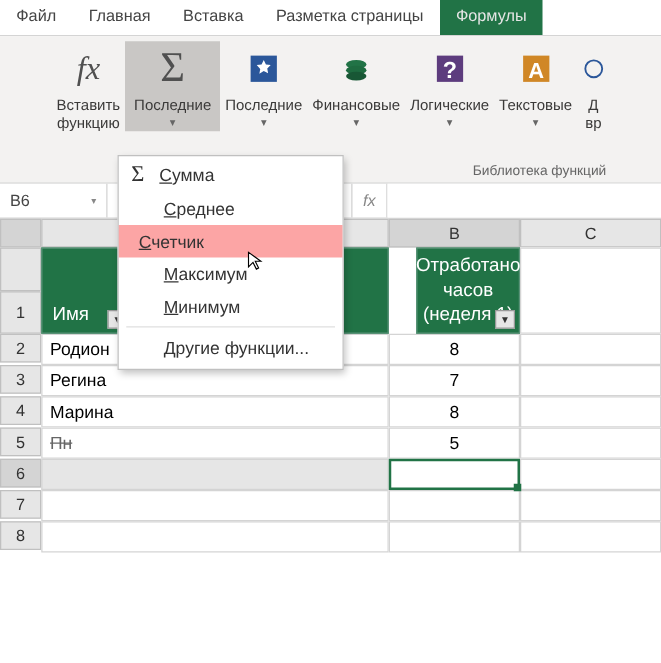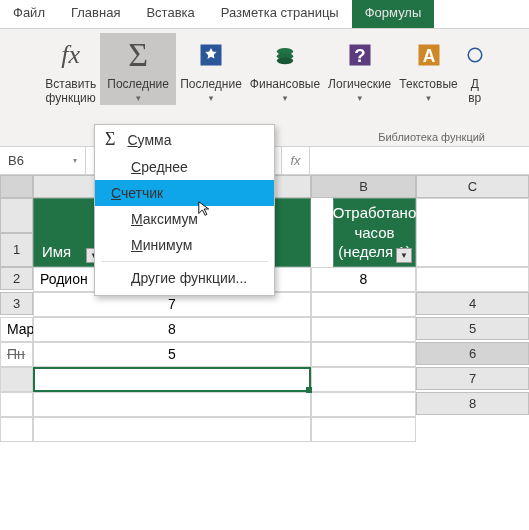--- a/index.html
+++ b/index.html
@@ -43,21 +43,21 @@
 .selected-cell { border: 2px solid #217346; position: relative; }
 .fill-handle { position: absolute; bottom: -3px; right: -3px; width: 6px; height: 6px; background: #217346; }
 .struck { text-decoration: line-through; color: #666; }
 .empty-colC { grid-column: 4; background: #fff; border: 1px solid #d4d4d4; }
 
 
 .dropdown { position: absolute; top: 124px; left: 94px; width: 181px; background: #fff; border: 1px solid #c0c0c0; box-shadow: 2px 3px 6px rgba(0,0,0,0.25); z-index: 10; padding-bottom: 4px; }
 .dd-header { display: flex; align-items: center; padding: 4px 10px; }
 .dd-sigma { font-size: 18px; margin-right: 12px; color: #333; font-family: 'Times New Roman', serif; }
 .dd-item { padding: 5px 10px 5px 36px; font-size: 14px; color: #333; cursor: pointer; position: relative; }
-.dd-item.hover { background: #0ea5e9; padding-left: 16px; }
+.dd-item.hover { background: #fca5a5; padding-left: 16px; }
 .dd-item .ul { text-decoration: underline; }
 .dd-sep { height: 1px; background: #e0e0e0; margin: 3px 6px; }
 .cursor { position: absolute; top: 200px; left: 197px; z-index: 20; pointer-events: none; }
 .cursor svg { width: 18px; height: 18px; }
 </style>
 </head>
 <body>
 
 <div class="ribbon-tabs">
   <div class="ribbon-tab">Файл</div>
@@ -172,20 +172,21 @@
   <div class="empty-colC" style="grid-row:2/span 3"></div>
 
   <div class="row-hdr" style="grid-row:4;height:auto">1</div>
 
   <div class="row-hdr">2</div>
   <div class="cell">Родион</div>
   <div class="cell num">8</div>
   <div class="cell"></div>
 
   <div class="row-hdr">3</div>
+  <div class="cell">Регина</div>
   <div class="cell num">7</div>
   <div class="cell"></div>
 
   <div class="row-hdr">4</div>
   <div class="cell">Марина</div>
   <div class="cell num">8</div>
   <div class="cell"></div>
 
   <div class="row-hdr">5</div>
   <div class="cell">

